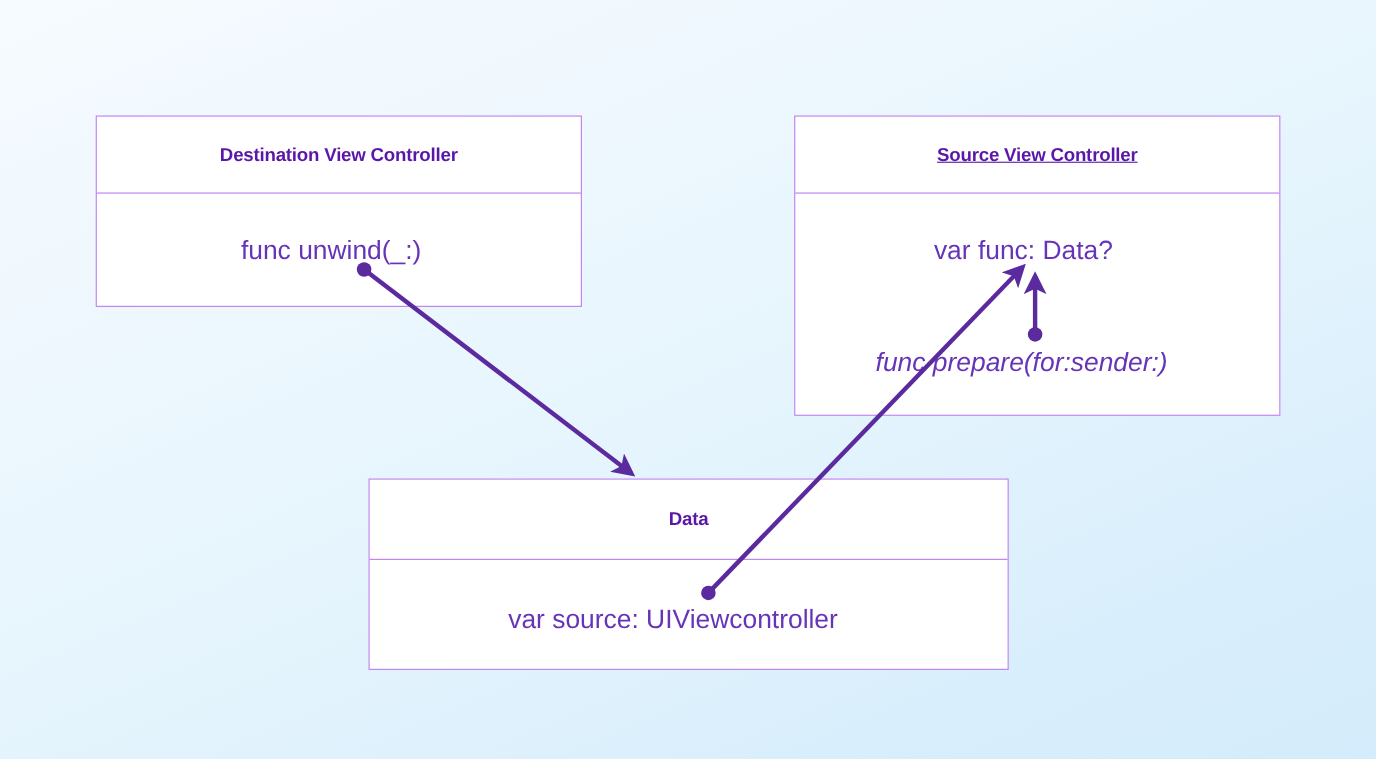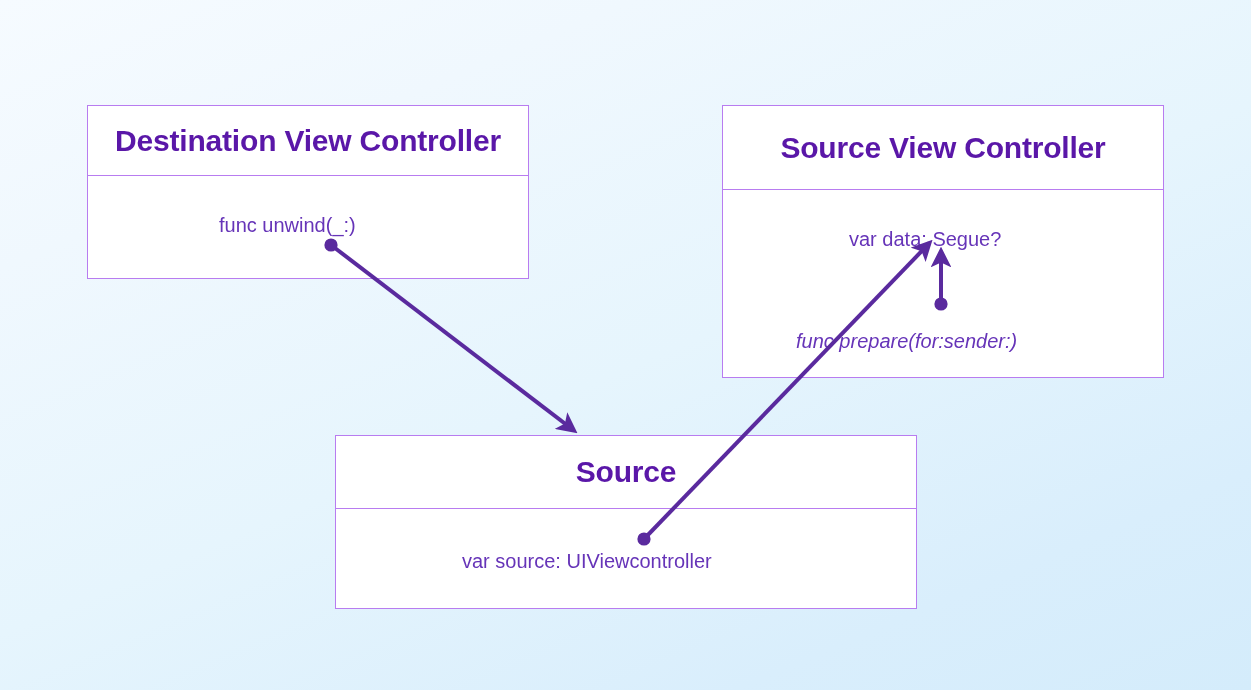--- a/index.html
+++ b/index.html
@@ -27,29 +27,29 @@
     z-index: 2;
   }
   .box-header {
     box-sizing: border-box;
     display: flex;
     align-items: center;
     justify-content: center;
     border-bottom: 1.6px solid #b87cf0;
     color: #5a17a8;
     font-weight: bold;
-    font-size: 30px;
+    font-size: 17px;
     letter-spacing: -0.2px;
     white-space: nowrap;
   }
   .box-body {
     box-sizing: border-box;
     position: relative;
     color: #6634b8;
-    font-size: 20px;
+    font-size: 24px;
     white-space: nowrap;
   }
   .member {
     position: absolute;
     white-space: nowrap;
   }
   
   #box-destination {
     left: 87px;
     top: 105px;
@@ -60,21 +60,21 @@
   #box-destination .box-body { height: 100.8px; }
   #box-destination .member { left: 131px; top: 38px; }
 
   
   #box-source {
     left: 722px;
     top: 105px;
     width: 442px;
     height: 273px;
   }
-  #box-source .box-header { height: 84px; }
+  #box-source .box-header { height: 70px; text-decoration: underline; }
   #box-source .box-body { height: 199.8px; }
   #m-data   { left: 126px; top: 38px; }
   #m-prepare{ left: 73px;  top: 140px; font-style: italic; }
 
   
   #box-segue {
     left: 335px;
     top: 435px;
     width: 582px;
     height: 174px;
@@ -102,27 +102,27 @@
   <div class="uml-box" id="box-destination">
     <div class="box-header">Destination View Controller</div>
     <div class="box-body">
       <span class="member">func unwind(_:)</span>
     </div>
   </div>
 
   <div class="uml-box" id="box-source">
     <div class="box-header">Source View Controller</div>
     <div class="box-body">
-      <span class="member" id="m-data">var data: Segue?</span>
+      <span class="member" id="m-data">var func: Data?</span>
       <span class="member" id="m-prepare">func prepare(for:sender:)</span>
     </div>
   </div>
 
   <div class="uml-box" id="box-segue">
-    <div class="box-header">Source</div>
+    <div class="box-header">Data</div>
     <div class="box-body">
       <span class="member">var source: UIViewcontroller</span>
     </div>
   </div>
 
   <svg id="connectors" viewBox="0 0 1251 690">
     <defs>
       <marker id="arrowhead" markerWidth="5.2" markerHeight="5.2" refX="4.1" refY="2.6" orient="auto" markerUnits="strokeWidth">
         <path d="M0,0 L5.2,2.6 L0,5.2 L1.25,2.6 Z" fill="#5a2a9e"></path>
       </marker>

